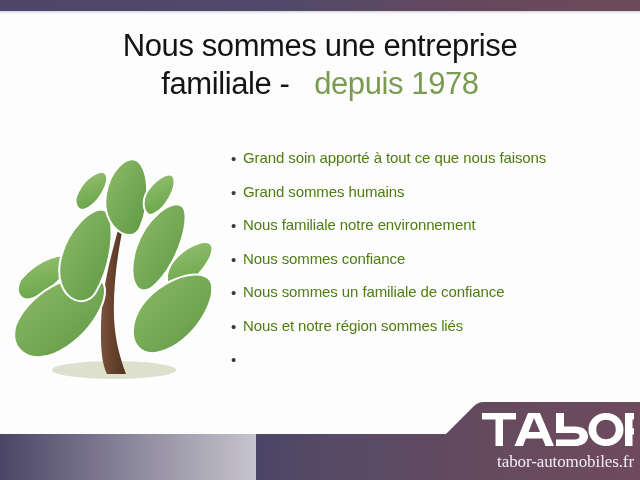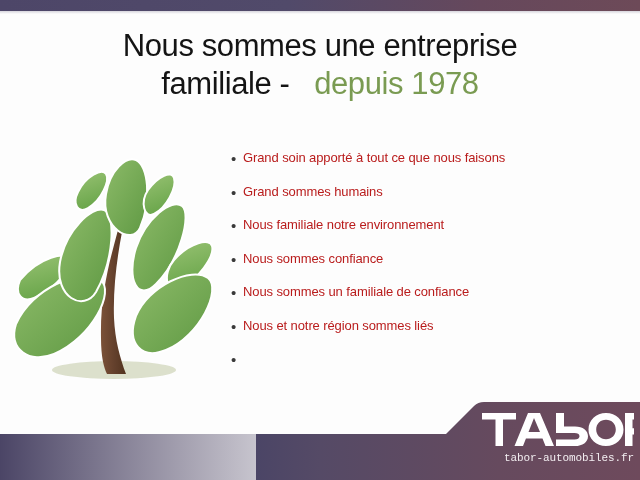--- a/index.html
+++ b/index.html
@@ -69,23 +69,23 @@
   .bullet-dot {
     width: 12px;
     flex: 0 0 12px;
     color: #3a3a3a;
     font-size: 15px;
     line-height: 20px;
     text-align: left;
     margin-top: 1px;
   }
   .bullet-text {
-    font-size: 13px;
+    font-size: 15px;
     line-height: 20px;
-    color: #b91c1c;
+    color: #4d7c0f;
     white-space: nowrap;
     letter-spacing: -0.1px;
     text-align: center;
   }
 
   
   .tree {
     position: absolute;
     left: 8px;
     top: 152px;
@@ -108,23 +108,23 @@
     width: 152px;
     height: 33px;
   }
   .logo-domain {
     position: absolute;
     left: 0;
     top: 452px;
     width: 634px;
     text-align: right;
     color: #f3eef1;
-    font-size: 11px;
+    font-size: 17px;
     letter-spacing: -0.1px;
-    font-family: Liberation Mono, monospace;
+    font-family: Liberation Serif, serif;
   }
 </style>
 </head>
 <body>
 
 <div id="slide">
 
   <div class="top-bar"></div>
   <div class="top-bar-shadow"></div>
 

